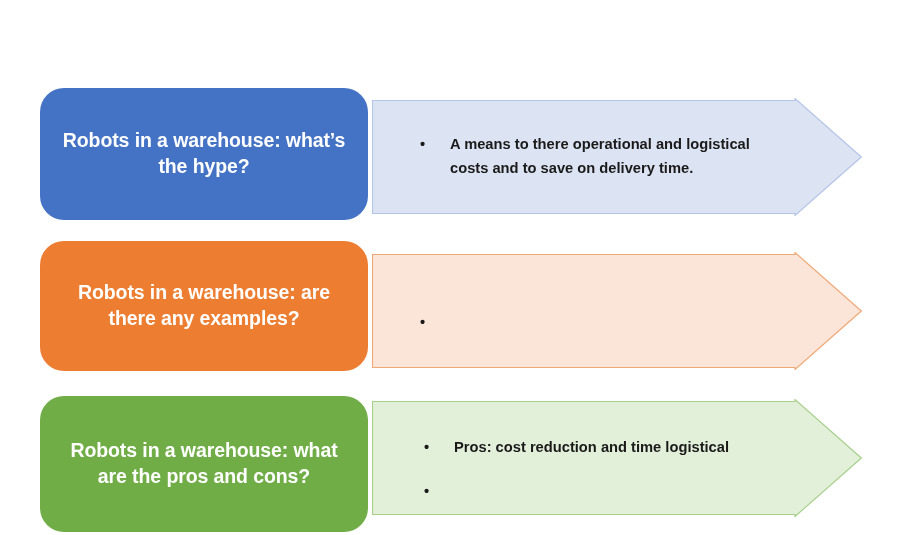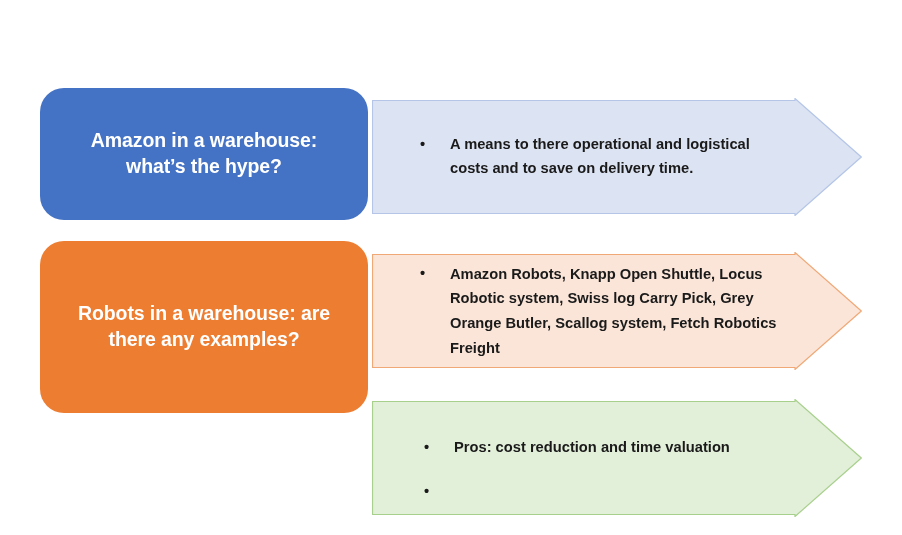--- a/index.html
+++ b/index.html
@@ -98,40 +98,40 @@
     line-height: 1.6;
     color: #1a1a1a;
   }
 
   
   #row-1 { top: 0; height: 232px; }
   #row-1 .label-box { top: 88px; height: 132px; }
   #row-1 .arrow-wrap { top: 98px; height: 118px; }
 
   #row-2 { top: 0; height: 160px; }
-  #row-2 .label-box { top: 241px; height: 172px; }
+  #row-2 .label-box { top: 241px; height: 130px; }
   #row-2 .arrow-wrap { top: 252px; height: 118px; }
 
   #row-3 { top: 0; height: 160px; }
   #row-3 .label-box { top: 396px; height: 136px; }
   #row-3 .arrow-wrap { top: 399px; height: 118px; }
 
   #row-2 .bullet-item { line-height: 1.68; }
   #row-3 .arrow-content { padding-left: 44px; }
   #row-3 .bullet-item + .bullet-item { margin-top: 20px; }
 </style>
 </head>
 <body>
 
 <div class="diagram">
 
   <div class="row" id="row-1">
 
     <div class="label-box" style="background:#4472C4;">
-      <span class="label-text">Amazon in a warehouse: what’s the hype?</span>
+      <span class="label-text">Robots in a warehouse: what’s the hype?</span>
     </div>
 
     <div class="arrow-wrap">
       <div class="arrow-shape">
         <svg viewBox="0 0 490 118" preserveAspectRatio="none">
           <polygon points="0.5,2.5 423,2.5 423,0.5 489.3,59 423,117.5 423,115.5 0.5,115.5" fill="#DCE3F2" stroke="#B4C5E7" stroke-width="1.2"></polygon>
         </svg>
       </div>
       <div class="arrow-content">
         <ul class="bullet-list">
@@ -154,42 +154,44 @@
     <div class="arrow-wrap">
       <div class="arrow-shape">
         <svg viewBox="0 0 490 118" preserveAspectRatio="none">
           <polygon points="0.5,2.5 423,2.5 423,0.5 489.3,59 423,117.5 423,115.5 0.5,115.5" fill="#FBE5D8" stroke="#F0A877" stroke-width="1.2"></polygon>
         </svg>
       </div>
       <div class="arrow-content">
         <ul class="bullet-list">
           <li class="bullet-item">
             <span class="bullet-dot">•</span>
-            <span>Amazon Robots, Knapp Open Shuttle, Locus Robotic system, Swiss log Carry Pick, Grey Orange Butler, Scallog system, Fetch Robotics Freight</span>
           </li>
         </ul>
       </div>
     </div>
 
   </div>
 
   <div class="row" id="row-3">
 
+    <div class="label-box" style="background:#70AD47;">
+      <span class="label-text">Robots in a warehouse: what are the pros and cons?</span>
+    </div>
 
     <div class="arrow-wrap">
       <div class="arrow-shape">
         <svg viewBox="0 0 490 118" preserveAspectRatio="none">
           <polygon points="0.5,2.5 423,2.5 423,0.5 489.3,59 423,117.5 423,115.5 0.5,115.5" fill="#E2EFD9" stroke="#A8D08D" stroke-width="1.2"></polygon>
         </svg>
       </div>
       <div class="arrow-content">
         <ul class="bullet-list">
           <li class="bullet-item">
             <span class="bullet-dot">•</span>
-            <span>Pros: cost reduction and time valuation</span>
+            <span>Pros: cost reduction and time logistical</span>
           </li>
           <li class="bullet-item">
             <span class="bullet-dot">•</span>
           </li>
         </ul>
       </div>
     </div>
 
   </div>
 

